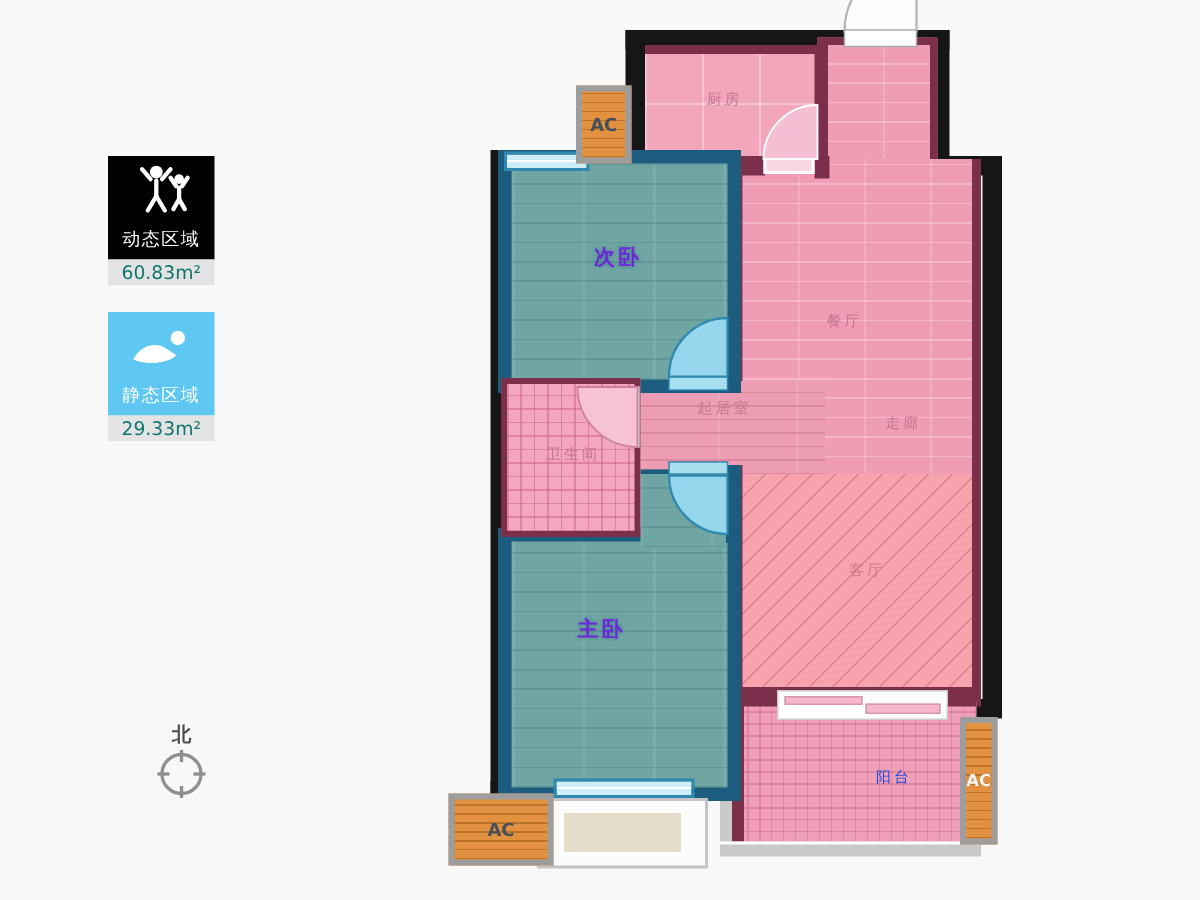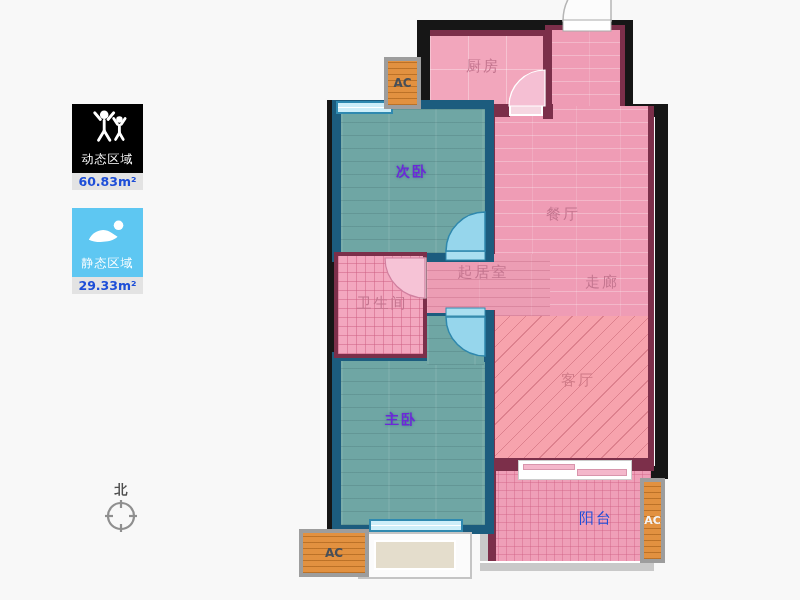--- a/index.html
+++ b/index.html
@@ -38,37 +38,37 @@
       repeating-linear-gradient(90deg, rgba(255,255,255,.07) 0 2px, transparent 2px 47px);}
   .balcony-tiles{background-color:#ef9fb8;
     background-image:
       repeating-linear-gradient(0deg, rgba(210,100,135,.45) 0 1px, transparent 1px 8px),
       repeating-linear-gradient(90deg, rgba(210,100,135,.45) 0 1px, transparent 1px 8px);}
   .wood{background-color:#e29140;
     background-image:repeating-linear-gradient(0deg, rgba(140,75,10,.45) 0 1px, transparent 1px 6px);}
 
   
   .rlabel{position:absolute;transform:translate(-50%,-50%);
-    font-size:15px;color:#c4758f;letter-spacing:2px;white-space:nowrap;}
+    font-size:10px;color:#c4758f;letter-spacing:2px;white-space:nowrap;}
   .rlabel.blue{color:#6d28d9;font-weight:bold;font-size:14px;
     text-shadow:0 0 3px rgba(15,70,110,.45);}
   .rlabel.salmon{color:#cf7a87;}
   .rlabel.balc{color:#1d4ed8;}
   .ac{display:flex;align-items:center;justify-content:center;
     border:4px solid #9d9d9d;}
   .ac span{font-size:12px;font-weight:bold;color:#474f58;letter-spacing:0;}
   .ac.vert span{color:#f4f4f4;font-size:11px;}
 
   
   .lg-box{display:flex;flex-direction:column;align-items:center;justify-content:flex-end;
     padding-bottom:5px;}
   .lg-box svg{margin:auto;}
   .lg-label{color:#fff;font-size:12px;letter-spacing:1px;}
   .lg-val{display:flex;align-items:center;justify-content:center;background:#e3e3e3;
-    color:#1d4ed8;font-size:12.5px;font-weight:bold;}
+    color:#0f766e;font-size:12.5px;}
   .compass-label{position:absolute;transform:translate(-50%,-50%);
     font-size:13px;color:#4e4e4e;font-weight:bold;}
 
   
   .window{background:linear-gradient(180deg,#cdeef9 42%,#ffffff 42% 58%,#cdeef9 58%);
     border:2px solid #2f89b0;}
   .overlay{position:absolute;left:0;top:0;pointer-events:none;}
 </style>
 </head>
 <body>

